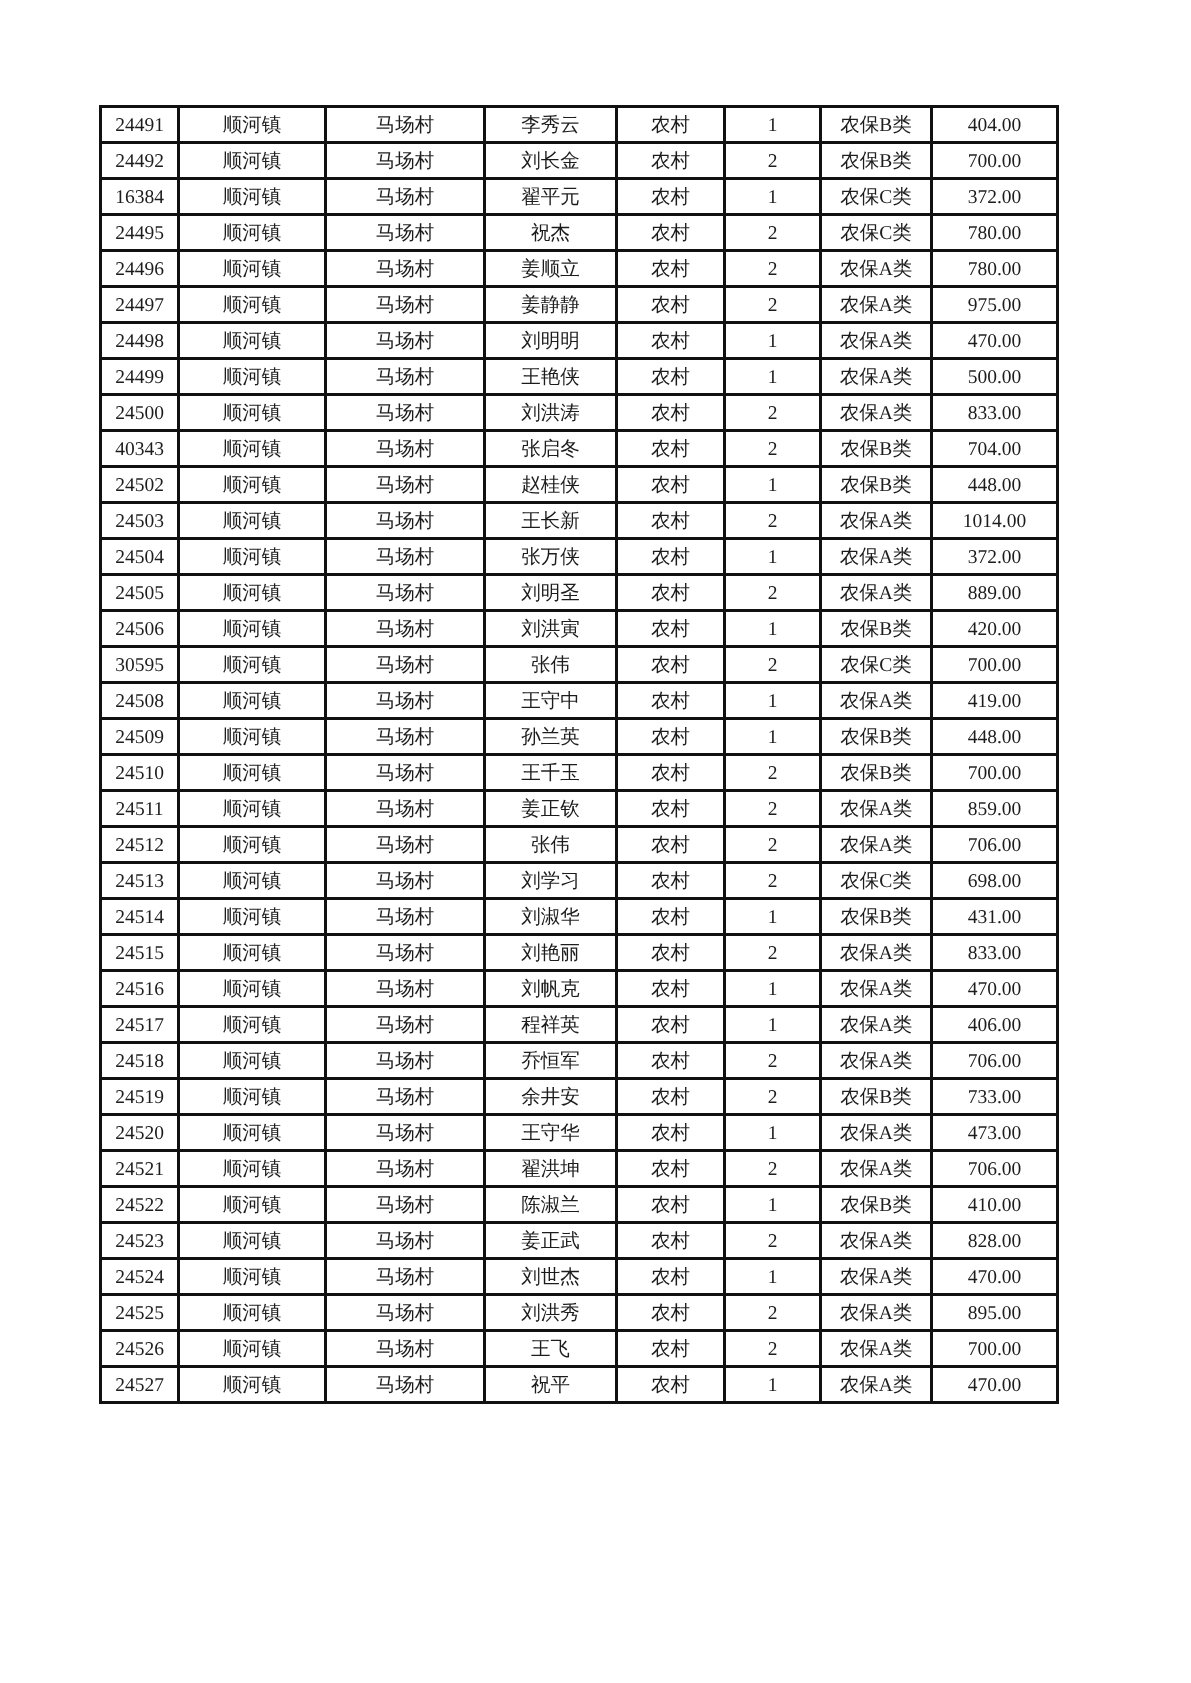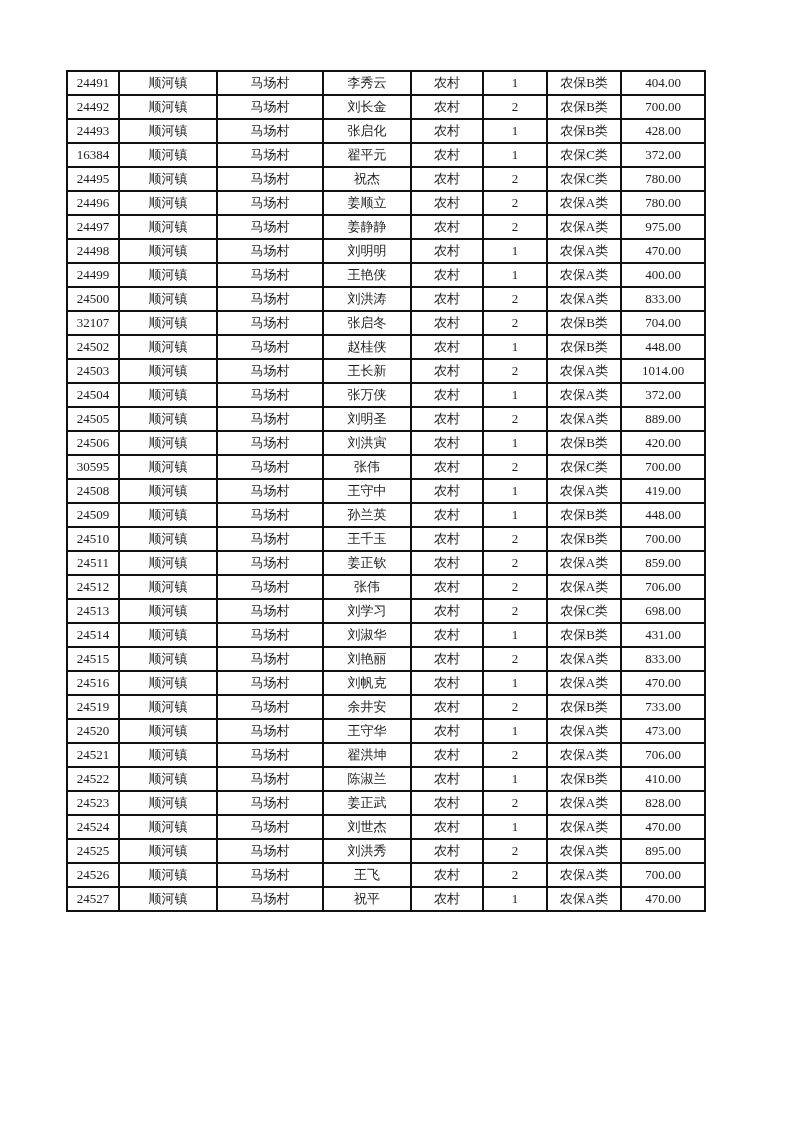--- a/index.html
+++ b/index.html
@@ -82,30 +82,20 @@
           <td>24492</td>
           <td>顺河镇</td>
           <td>马场村</td>
           <td>刘长金</td>
           <td>农村</td>
           <td>2</td>
           <td>农保B类</td>
           <td>700.00</td>
         </tr>
         <tr>
-          <td>24493</td>
-          <td>顺河镇</td>
-          <td>马场村</td>
-          <td>张启化</td>
-          <td>农村</td>
-          <td>1</td>
-          <td>农保B类</td>
-          <td>428.00</td>
-        </tr>
-        <tr>
           <td>16384</td>
           <td>顺河镇</td>
           <td>马场村</td>
           <td>翟平元</td>
           <td>农村</td>
           <td>1</td>
           <td>农保C类</td>
           <td>372.00</td>
         </tr>
         <tr>
@@ -149,34 +139,34 @@
           <td>470.00</td>
         </tr>
         <tr>
           <td>24499</td>
           <td>顺河镇</td>
           <td>马场村</td>
           <td>王艳侠</td>
           <td>农村</td>
           <td>1</td>
           <td>农保A类</td>
-          <td>400.00</td>
+          <td>500.00</td>
         </tr>
         <tr>
           <td>24500</td>
           <td>顺河镇</td>
           <td>马场村</td>
           <td>刘洪涛</td>
           <td>农村</td>
           <td>2</td>
           <td>农保A类</td>
           <td>833.00</td>
         </tr>
         <tr>
-          <td>32107</td>
+          <td>40343</td>
           <td>顺河镇</td>
           <td>马场村</td>
           <td>张启冬</td>
           <td>农村</td>
           <td>2</td>
           <td>农保B类</td>
           <td>704.00</td>
         </tr>
         <tr>
           <td>24502</td>
@@ -320,20 +310,40 @@
         </tr>
         <tr>
           <td>24516</td>
           <td>顺河镇</td>
           <td>马场村</td>
           <td>刘帆克</td>
           <td>农村</td>
           <td>1</td>
           <td>农保A类</td>
           <td>470.00</td>
+        </tr>
+        <tr>
+          <td>24517</td>
+          <td>顺河镇</td>
+          <td>马场村</td>
+          <td>程祥英</td>
+          <td>农村</td>
+          <td>1</td>
+          <td>农保A类</td>
+          <td>406.00</td>
+        </tr>
+        <tr>
+          <td>24518</td>
+          <td>顺河镇</td>
+          <td>马场村</td>
+          <td>乔恒军</td>
+          <td>农村</td>
+          <td>2</td>
+          <td>农保A类</td>
+          <td>706.00</td>
         </tr>
         <tr>
           <td>24519</td>
           <td>顺河镇</td>
           <td>马场村</td>
           <td>余井安</td>
           <td>农村</td>
           <td>2</td>
           <td>农保B类</td>
           <td>733.00</td>

